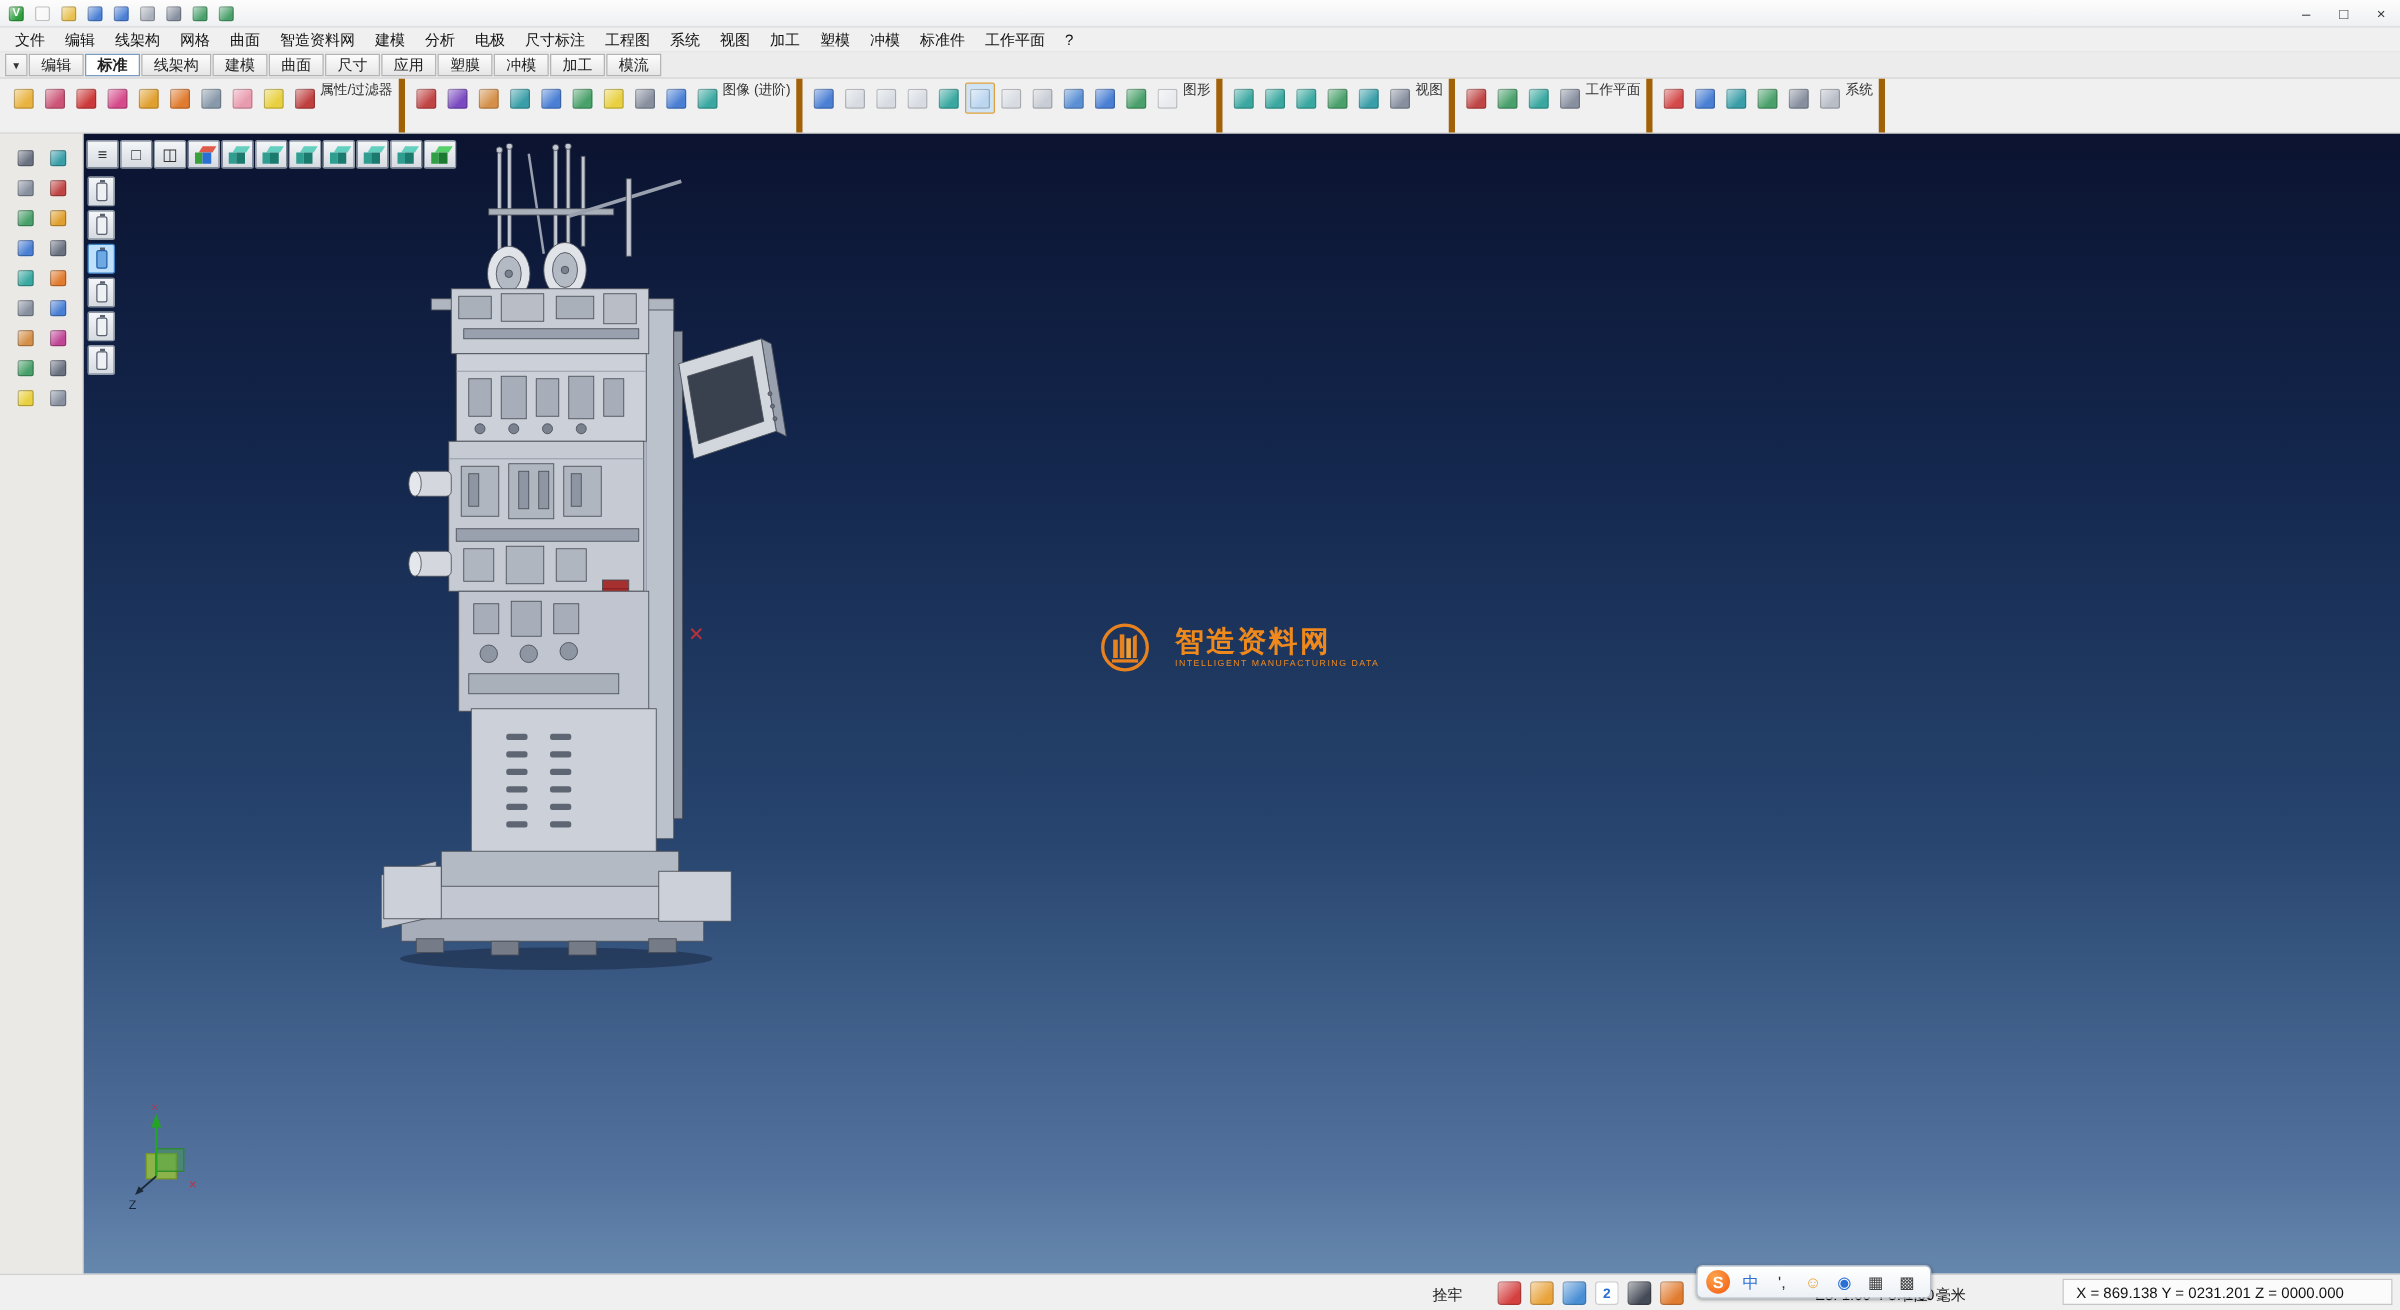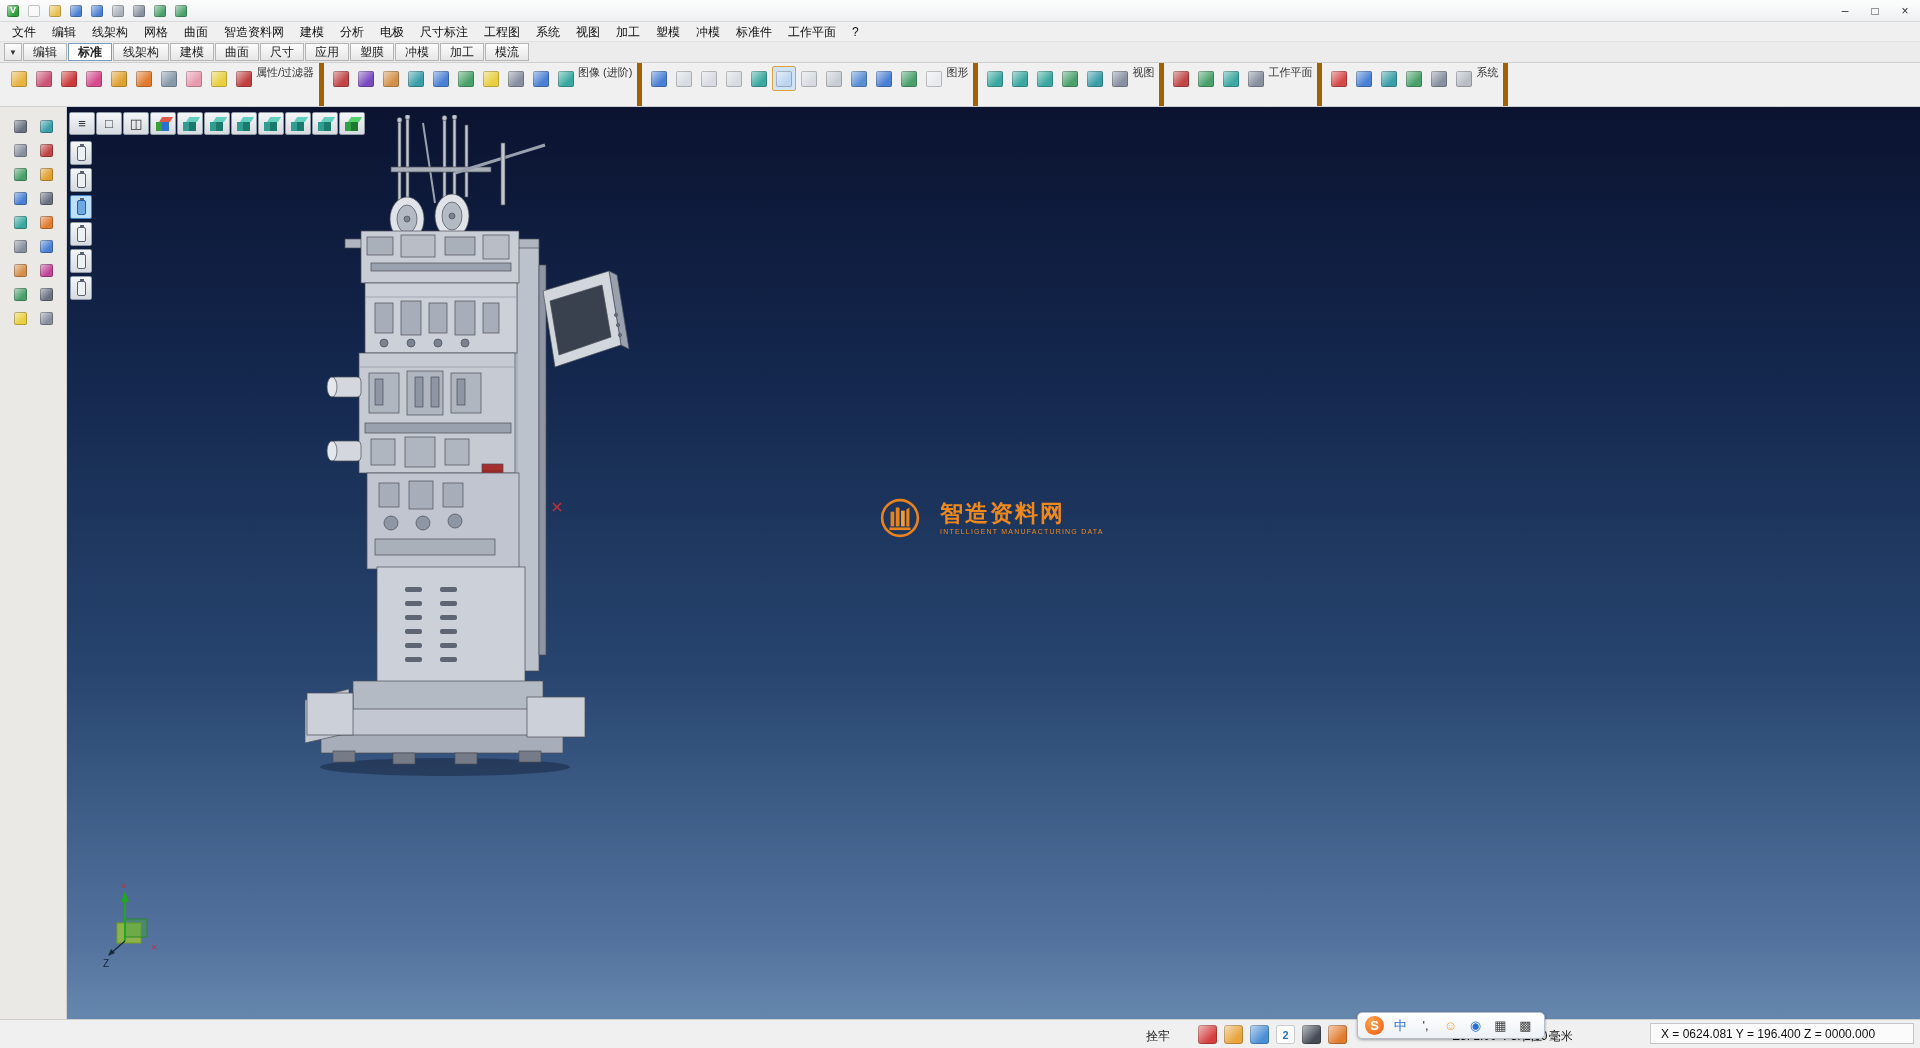--- a/index.html
+++ b/index.html
@@ -775,21 +775,21 @@
 
         <span class="tray-ic" style="--c: #ffffff; --fg: #2a6fd4;">2</span>
 
         <span class="tray-ic" style="--c: #444a56;"></span>
 
         <span class="tray-ic" style="--c: #e07b2f;"></span>
 
     </span>
     <span class="scales">E3: 1.00  F3: 1.00</span>
     <span class="units">单位: 毫米</span>
-    <span class="coords">X = 0624.081 Y = 196.400 Z = 0000.000</span>
+    <span class="coords">X = 869.138 Y = 0231.201 Z = 0000.000</span>
   </div>
 
   <div class="ime">
     <span class="ime-logo">S</span>
     <span style="display:flex;gap:2px">
 
         <span class="ime-btn" style="--fg: #2a6fd4;">中</span>
 
         <span class="ime-btn" style="--fg: #333333;">',</span>
 

